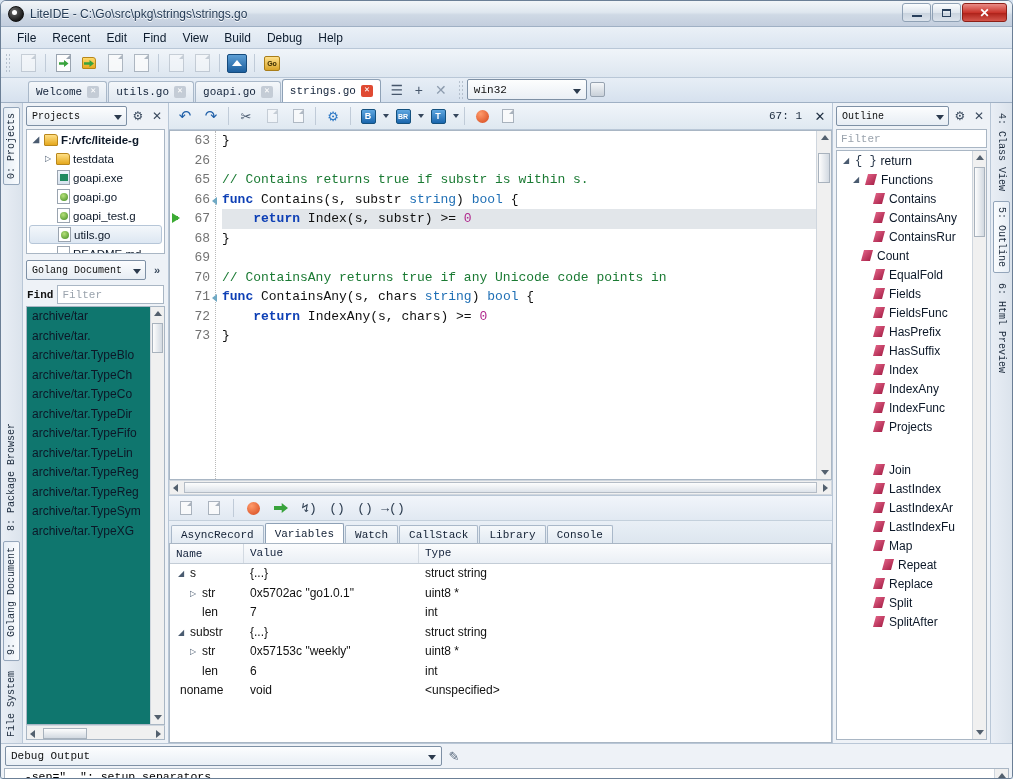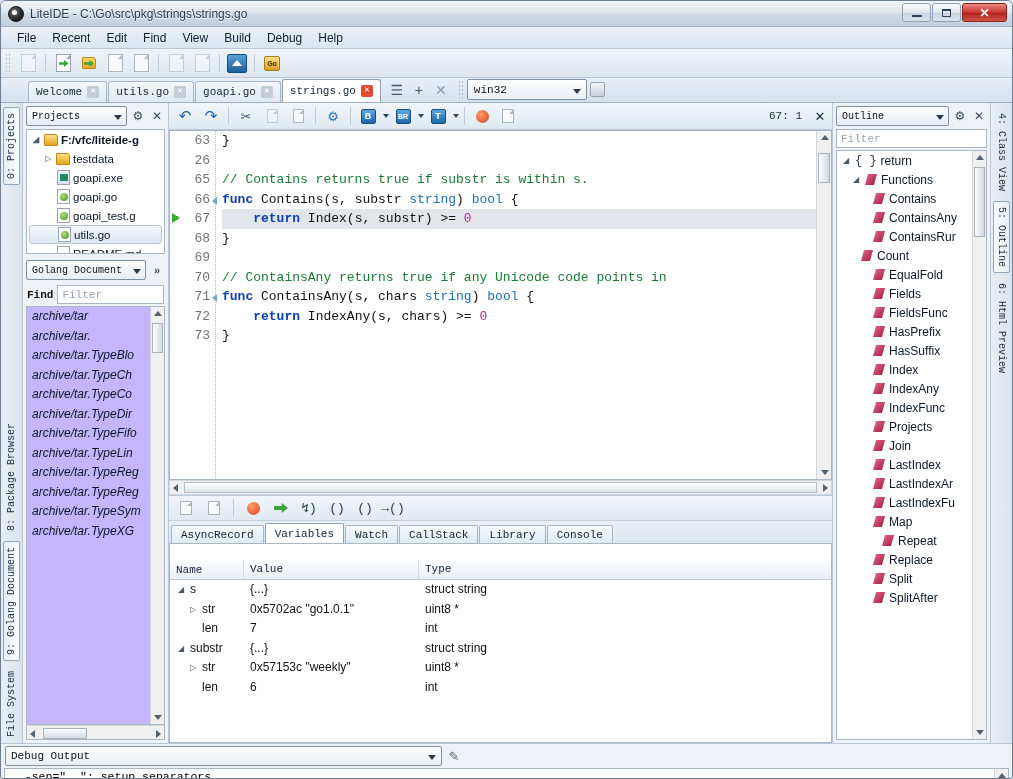--- a/index.html
+++ b/index.html
@@ -168,21 +168,21 @@
   .fileico.go::after { content:""; position:absolute; left:2px; top:3px; width:8px;height:8px;border-radius:50%;
     background: radial-gradient(circle at 40% 35%, #b6e07a, #3f8a20); }
   .fileico.exe { background: linear-gradient(#eef4fa,#d6e2ee); }
   .fileico.exe::after { content:""; position:absolute; left:2px; top:3px; width:8px;height:7px; background:#1f8a5e; }
 
   .findrow { display:flex; align-items:center; gap:4px; padding: 2px 4px; }
   .findlbl { font-family:"Liberation Mono", monospace; font-size: 11px; color:#111; font-weight:bold; }
   .finput { flex:1; height:19px; background:#fff; border:1px solid #a9b6c4; padding: 0 4px;
     font-family:"Liberation Mono", monospace; font-size:11px; color:#9aa3ad; display:flex;align-items:center; }
 
-  .doclist { flex: 1; background:#c4b5fd; border:1px solid #a9b6c4; margin: 0 3px 0 3px; position: relative; overflow: hidden; font-style: italic; }
+  .doclist { flex: 1; background:#0f766e; border:1px solid #a9b6c4; margin: 0 3px 0 3px; position: relative; overflow: hidden; }
   .dli { height: 19.5px; padding-left: 5px; font-size: 12px; color: #0c1828; white-space: nowrap; line-height: 19.5px; }
   .vbar { position: absolute; right: 0; top: 0; width: 14px; height: 100%; background: #f0f0f0; border-left: 1px solid #cfd6de; }
   .vbar .thumb { position:absolute; left:1px; width:11px; background: linear-gradient(90deg,#fdfdfd,#d2d9e1); border:1px solid #a8b2bd; }
   .vbar .ar { position:absolute; left:3px; width:0;height:0; }
   .hbar { height: 15px; background: #f0f0f0; border-top: 1px solid #cfd6de; margin: 0 3px 3px 3px; position: relative; border-left:1px solid #a9b6c4;border-right:1px solid #a9b6c4;border-bottom:1px solid #a9b6c4; }
   .hbar .thumb { position:absolute; top:2px; height:11px; background: linear-gradient(#fdfdfd,#d2d9e1); border:1px solid #a8b2bd; }
 
   
   .center { flex: 1; display: flex; flex-direction: column; background: #eef2f7; min-width: 0; }
   .ed-toolbar {
@@ -221,21 +221,21 @@
   .dbg-toolbar { height: 25px; display:flex; align-items:center; gap:4px; padding-left:5px;
     background: linear-gradient(#f1f5fa,#e1e9f2); border-bottom: 1px solid #c4d0dc; }
   .dbg-tabs { height: 22px; display:flex; align-items:flex-end; padding-left:2px; gap:1px;
     background: linear-gradient(#e9eff6,#dde6ef); }
   .dtab { height: 18px; padding: 0 9px; font-family:"Liberation Mono", monospace; font-size: 11px; color: #122034;
     background: linear-gradient(#f5f8fb,#e2eaf2); border: 1px solid #a9b8c9; border-bottom: none; border-radius: 2px 2px 0 0;
     display:flex; align-items:center; }
   .dtab.active { background: #fff; height: 20px; border-color: #8ea1b6; }
   .vtable { flex: 1; background: #fff; border: 1px solid #a9b6c4; margin: 0 0 0 0; overflow: hidden; }
   .vhead { display: flex; height: 20px; background: linear-gradient(#fbfcfd,#eaeff5); border-bottom: 1px solid #c3ccd6;
-    font-family:"Liberation Mono", monospace; font-size: 11px; color: #11203a; margin-top: 16px; }
+    font-family:"Liberation Mono", monospace; font-size: 11px; color: #11203a; }
   .vhead div { padding: 3px 6px; border-right: 1px solid #d3dae2; }
   .vrow { display: flex; height: 19.5px; line-height: 19.5px; font-size: 12px; color: #111; }
   .vrow > div { padding-left: 6px; overflow: hidden; white-space: nowrap; }
   .c-name { width: 74px; display: flex; align-items: center; gap: 4px; }
   .c-val { width: 175px; }
   .c-type { flex: 1; }
   .tw2 { font-size: 8px; color: #4a5b70; width: 10px; flex: none; text-align:center; }
 
   
   .rightpanel { width: 158px; background: #eef2f7; border-left: 1px solid #b9c7d7; display:flex; flex-direction:column; }
@@ -590,20 +590,27 @@
             <div class="c-type">uint8 *</div>
           </div>
           <div class="vrow">
             <div class="c-name" style="padding-left:18px;">
                 <span class="tw2"></span>
                 <span>len</span>
               </div>
             <div class="c-val">6</div>
             <div class="c-type">int</div>
           </div>
+          <div class="vrow">
+            <div class="c-name" style="padding-left:10px;">
+                <span>noname</span>
+              </div>
+            <div class="c-val">void</div>
+            <div class="c-type">&lt;unspecified&gt;</div>
+          </div>
         </div>
       </div>
     </div>
 
     <div class="rightpanel">
       <div class="panel-head">
         <div class="panel-combo">Outline</div>
         <div class="pico">⚙</div>
         <div class="pico">✕</div>
       </div>
@@ -666,21 +673,21 @@
             <span>IndexAny</span>
           </div>
         <div class="orow" style="padding-left:36px;">
             <span class="gem"></span>
             <span>IndexFunc</span>
           </div>
         <div class="orow" style="padding-left:36px;">
             <span class="gem"></span>
             <span>Projects</span>
           </div>
-        <div class="orow" style="padding-left:36px;">
+        <div class="orow" style="padding-left:36px;margin-top:24px;">
             <span class="gem"></span>
             <span>Join</span>
           </div>
         <div class="orow" style="padding-left:36px;">
             <span class="gem"></span>
             <span>LastIndex</span>
           </div>
         <div class="orow" style="padding-left:36px;">
             <span class="gem"></span>
             <span>LastIndexAr</span>

